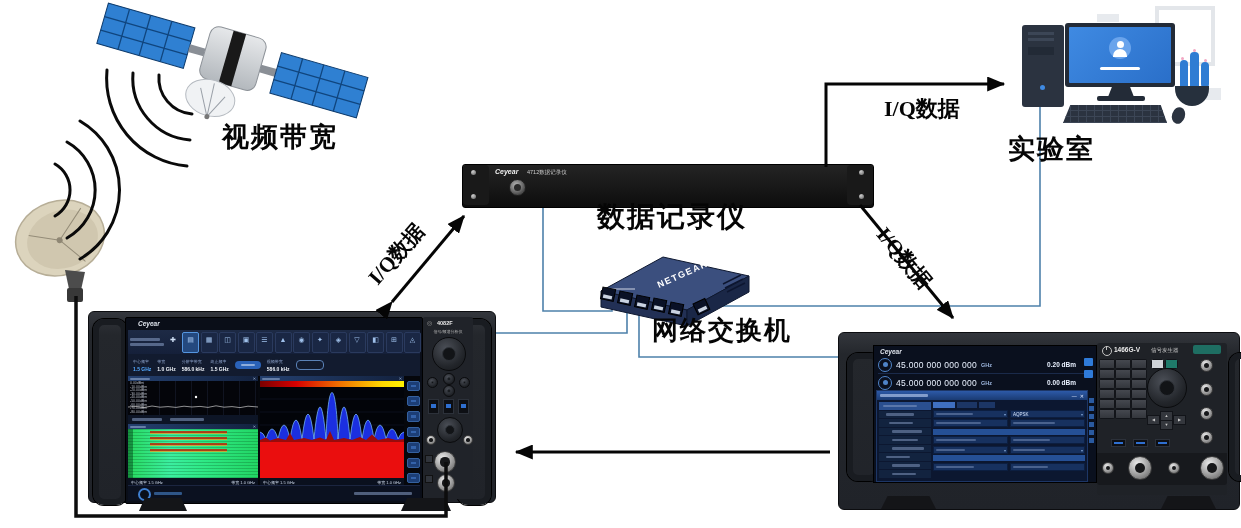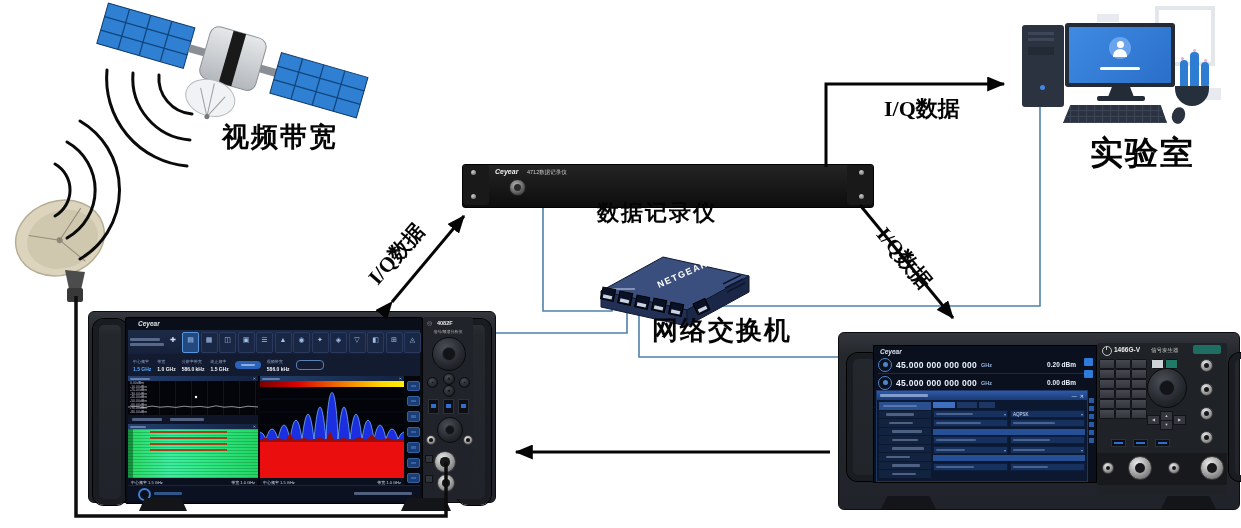--- a/index.html
+++ b/index.html
@@ -86,21 +86,21 @@
   .ptxt2{position:absolute;left:2px;top:12px;width:46px;text-align:center;font-size:4px;color:#b5b5b5}
   .gear{position:absolute;left:4px;top:2px;font-size:6px;color:#9a9a9a}
   .sq{position:absolute;width:6px;height:6px;background:#30343b;border:1px solid #111}
   
   #gen{left:838px;top:332px;width:400px;height:176px}
   .gen-screen{position:absolute;left:34px;top:12px;width:222px;height:136px;background:#0a101e;
               border:1px solid #000;overflow:hidden}
   .frow{position:absolute;left:4px;right:4px;height:15px;display:flex;align-items:center;gap:4px}
   .fic{width:12px;height:12px;border:1.5px solid #4f84c8;border-radius:50%;position:relative;flex:none}
   .fic::after{content:"";position:absolute;inset:3.5px;border-radius:50%;background:#4f84c8}
-  .fval{font-size:8.5px;font-weight:bold;color:#e9f1ff;letter-spacing:.3px;white-space:nowrap}
+  .fval{font-size:8.5px;font-weight:normal;color:#e9f1ff;letter-spacing:.3px;white-space:nowrap}
   .funit{font-size:5.5px;font-weight:bold;color:#9fb8e0}
   .flvl{margin-left:auto;font-size:6.5px;font-weight:bold;color:#e9f1ff;padding-right:16px}
   .ind{position:absolute;width:9px;height:8px;background:#2f7bd9;border-radius:1px}
   .dlg{position:absolute;left:2px;top:44px;width:210px;height:90px;background:#0c1730;border:1px solid #1d3666}
   .dtitle{height:9px;background:linear-gradient(180deg,#2d5aa8,#1a3a72);display:flex;align-items:center;
           gap:3px;padding:0 3px;color:#dfe8ff;font-size:5px}
   .dbody{display:flex;gap:2px;padding:2px;height:75px}
   .tree{width:52px}
   .gr{height:7.5px;margin-bottom:1px;background:#12233f;position:relative}
   .gr.hi{background:#2a4f8f}
@@ -611,20 +611,20 @@
     <path d="M76,296 V516 H446 V462" stroke="#0d0d0d" stroke-width="3.5" fill="none"></path>
     <g stroke="#050505" stroke-width="3" fill="none">
       <path d="M826,167 V84 H1004" marker-end="url(#ah)"></path>
       <path d="M392,302 L464,216" marker-start="url(#ah)" marker-end="url(#ah)"></path>
       <path d="M860,205 L953,318" marker-end="url(#ah)"></path>
       <path d="M830,452 L516,452" marker-end="url(#ah)"></path>
     </g>
   </svg>
 
   <div class="cap" style="left:222px;top:119px;font-size:27px">视频带宽</div>
-  <div class="cap" style="left:597px;top:198px;font-size:22px">数据记录仪</div>
-  <div class="cap" style="left:1090px;top:131px;font-size:33px">实验室</div>
+  <div class="cap" style="left:597px;top:198px;font-size:28px">数据记录仪</div>
+  <div class="cap" style="left:1008px;top:131px;font-size:27px">实验室</div>
   <div class="cap" style="left:652px;top:313px;font-size:26px">网络交换机</div>
   <div class="iq" style="left:884px;top:94px;font-size:22px">I/Q数据</div>
   <div class="iq" style="left:360px;top:240px;transform:rotate(-49deg)">I/Q数据</div>
   <div class="iq" style="left:868px;top:244px;transform:rotate(50deg)">I/Q数据</div>
 
 </div>
 
 </body></html>

